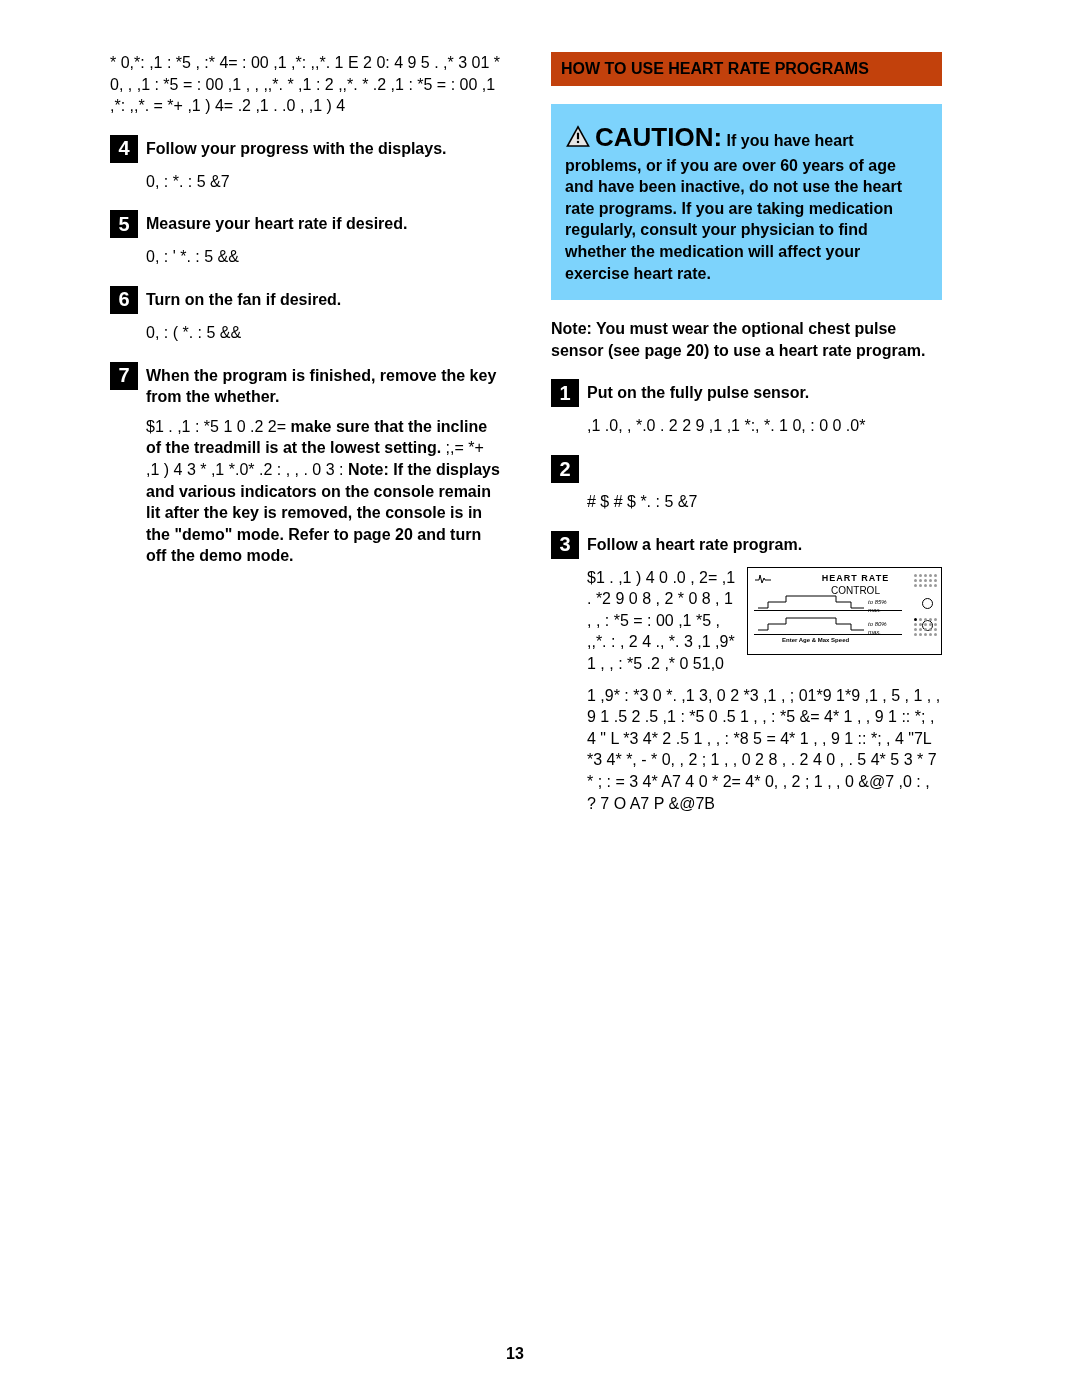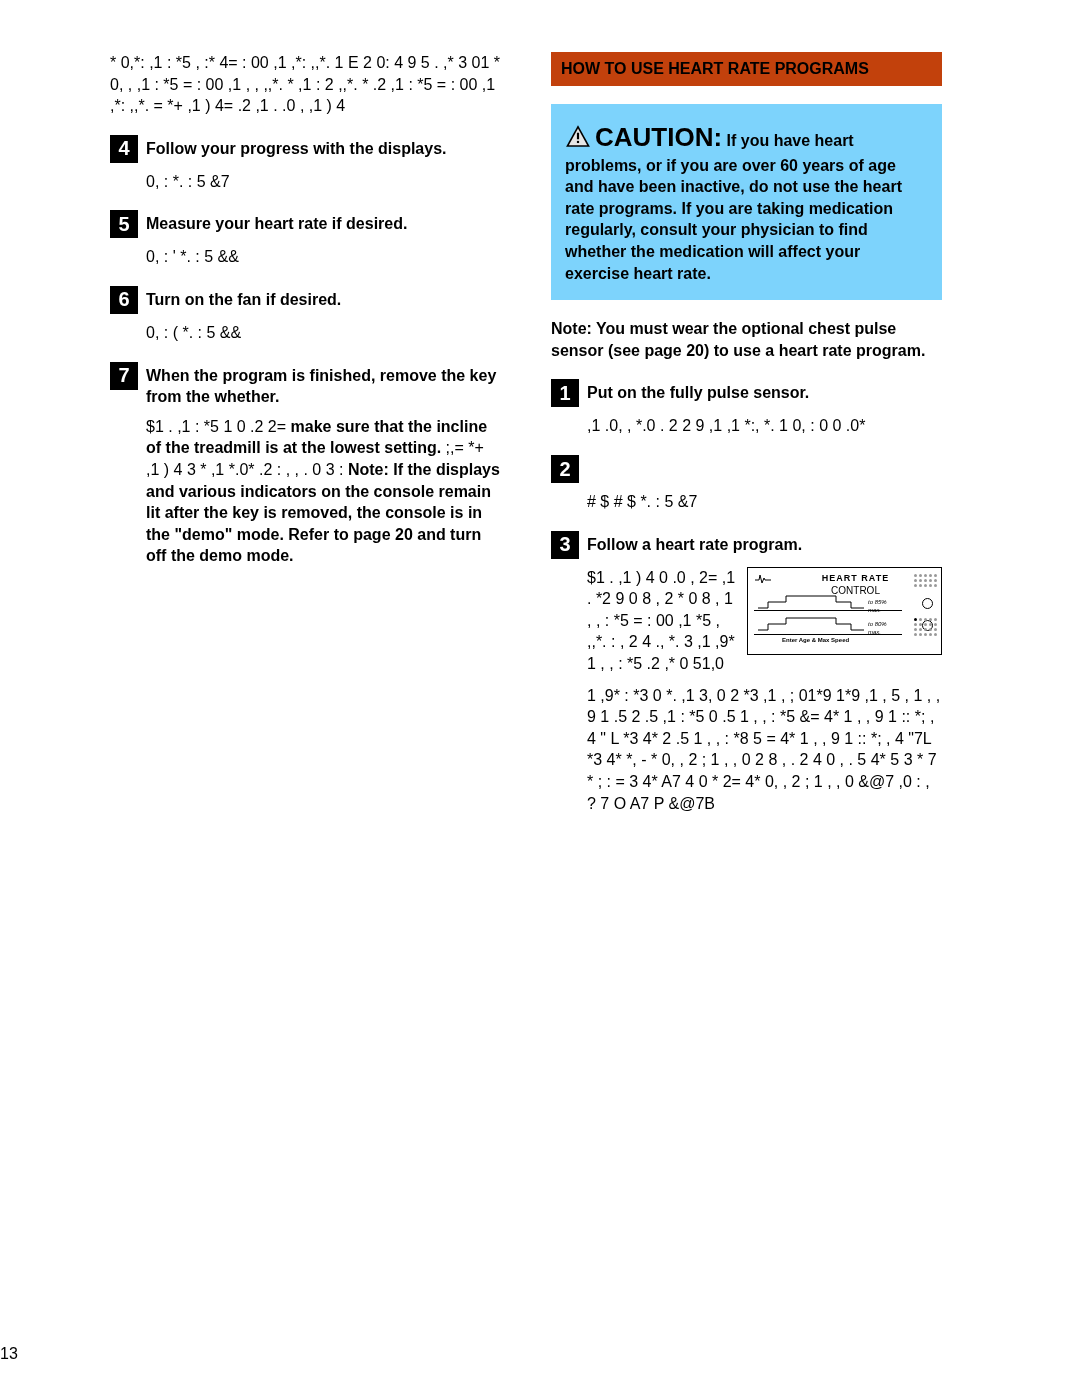--- a/index.html
+++ b/index.html
@@ -22,21 +22,21 @@
   .hr-title { font-family: Arial, sans-serif; font-size: 9px; font-weight: bold; letter-spacing: 1px; text-align: center; }
   .hr-sub { font-size: 10px; text-align: center; }
   .hr-graph { position: absolute; top: 22px; left: 28px; width: 120px; height: 50px; }
   .hr-line { position: absolute; left: 0; width: 120px; height: 1px; background: #000; }
   .hr-label { position: absolute; font-size: 6px; }
   .hr-dots { position: absolute; right: 4px; top: 6px; }
   .hr-dots-row { display: flex; gap: 2px; margin-bottom: 2px; }
   .hr-dot { width: 3px; height: 3px; border-radius: 50%; background: #999; }
   .hr-bigcircle { width: 11px; height: 11px; border: 1px solid #000; border-radius: 50%; position: absolute; }
   .hr-pulse-icon { position: absolute; top: 4px; left: 6px; }
-  .page-number { text-align: left; font-weight: normal; font-size: 16px; position: absolute; bottom: 34px; left: 0; right: 12px; }
+  .page-number { text-align: center; font-weight: bold; font-size: 16px; position: absolute; bottom: 34px; left: 0; right: 12px; }
   strong { font-weight: bold; }
 </style>
 </head>
 <body>
 
 <div class="page">
   <div class="columns">
 
     <div class="col left">
       <div class="para">* 0,*: ,1  : *5    ,  :*    4= :  00 ,1   ,*:  ,,*.   1     E    2 0:  4 9     5 . ,* 3  01 *  0,  , ,1  : *5   = :  00 ,1   ,  ,                 ,,*.  * ,1   :  2         ,,*.  *  .2 ,1  : *5   = :  00 ,1   ,*:  ,,*. =   *+ ,1  ) 4=  .2 ,1 .   .0  , ,1  ) 4</div>

